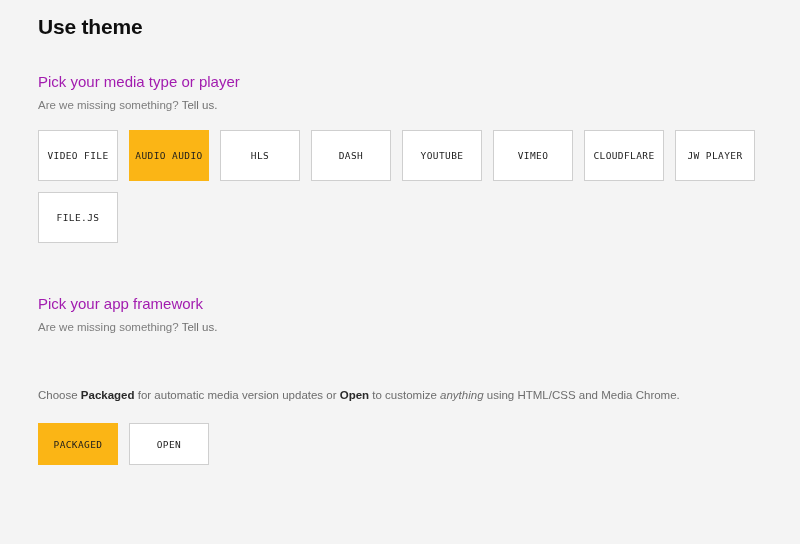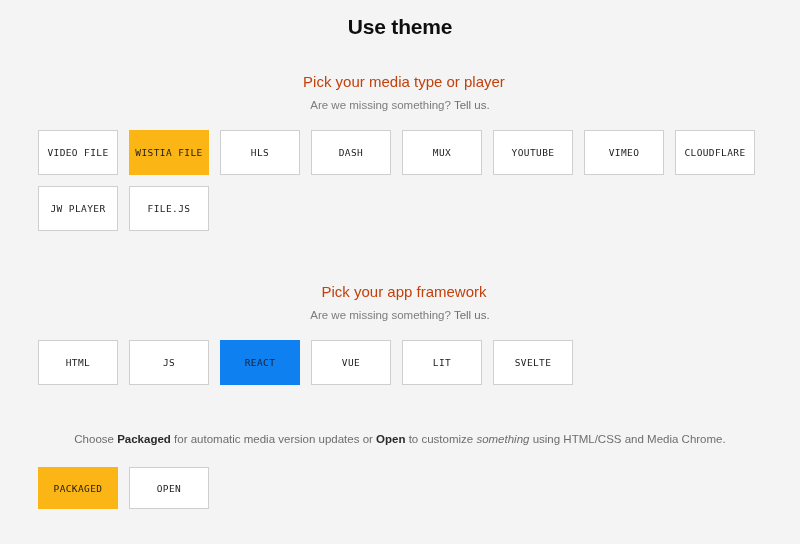--- a/index.html
+++ b/index.html
@@ -12,36 +12,35 @@
     background: #f4f4f4;
     font-family: "Liberation Sans", sans-serif;
     color: #111;
     overflow: hidden;
   }
   .page {
     padding: 14px 38px 12px 38px;
     box-sizing: border-box;
     width: 800px;
     height: 544px;
-    text-align: center;
   }
   .page-title {
     font-size: 21px;
     font-weight: bold;
     letter-spacing: -0.2px;
     color: #0f0f0f;
     margin: 0 0 34px 0;
     line-height: 1.2;
   }
   .section { margin-bottom: 0; }
   .section-title {
     font-size: 15px;
     font-weight: 400;
-    color: #c2410c;
-    margin: 0 0 6px 8px;
+    color: #a21caf;
+    margin: 0 0 6px 0;
     line-height: 1.25;
   }
   .section-sub {
     font-size: 11.5px;
     color: #7d7d7d;
     margin: 0 0 17px 0;
     line-height: 1.3;
   }
   .section-sub .link,
   .desc .link {
@@ -59,21 +58,21 @@
   .desc i { font-style: italic; }
 
   .btn-row {
     display: flex;
     flex-wrap: wrap;
     gap: 11px;
     margin-bottom: 11px;
   }
   .opt-btn {
     width: 80px;
-    height: 45px;
+    height: 51px;
     box-sizing: border-box;
     background: #ffffff;
     border: 1px solid #cfcfcf;
     display: flex;
     align-items: center;
     justify-content: center;
     font-family: "DejaVu Sans Mono", "Liberation Mono", monospace;
     font-size: 9.5px;
     letter-spacing: 0.4px;
     color: #1c1c1c;
@@ -105,30 +104,27 @@
   <h1 class="page-title">Use theme</h1>
 
   <div class="section">
     <h2 class="section-title">Pick your media type or player</h2>
     <p class="section-sub"><span>Are we missing something?</span> <span class="link">Tell us.</span></p>
     <div class="btn-row">
       <div class="opt-btn">
           <span>VIDEO FILE</span>
         </div>
       <div class="opt-btn selected-orange">
-          <span>WISTIA FILE</span>
+          <span>AUDIO AUDIO</span>
         </div>
       <div class="opt-btn">
           <span>HLS</span>
         </div>
       <div class="opt-btn">
           <span>DASH</span>
-        </div>
-      <div class="opt-btn">
-          <span>MUX</span>
         </div>
       <div class="opt-btn">
           <span>YOUTUBE</span>
         </div>
       <div class="opt-btn">
           <span>VIMEO</span>
         </div>
       <div class="opt-btn">
           <span>CLOUDFLARE</span>
         </div>
@@ -139,46 +135,26 @@
           <span>FILE.JS</span>
         </div>
     </div>
   </div>
 
   <div class="spacer-lg"></div>
 
   <div class="section">
     <h2 class="section-title">Pick your app framework</h2>
     <p class="section-sub"><span>Are we missing something?</span> <span class="link">Tell us.</span></p>
-    <div class="btn-row">
-      <div class="opt-btn">
-          <span>HTML</span>
-        </div>
-      <div class="opt-btn">
-          <span>JS</span>
-        </div>
-      <div class="opt-btn selected-blue">
-          <span>REACT</span>
-        </div>
-      <div class="opt-btn">
-          <span>VUE</span>
-        </div>
-      <div class="opt-btn">
-          <span>LIT</span>
-        </div>
-      <div class="opt-btn">
-          <span>SVELTE</span>
-        </div>
-    </div>
   </div>
 
   <div class="spacer-md"></div>
 
   <div class="section">
-    <p class="desc"><span>Choose </span><b>Packaged</b><span> for automatic media version updates or </span><b>Open</b><span> to customize </span><i>something</i><span> using HTML/CSS and </span><span class="link">Media Chrome</span><span>.</span></p>
+    <p class="desc"><span>Choose </span><b>Packaged</b><span> for automatic media version updates or </span><b>Open</b><span> to customize </span><i>anything</i><span> using HTML/CSS and </span><span class="link">Media Chrome</span><span>.</span></p>
     <div class="embed-row">
       <div class="opt-btn selected-orange">
           <span>PACKAGED</span>
         </div>
       <div class="opt-btn">
           <span>OPEN</span>
         </div>
     </div>
   </div>
 

